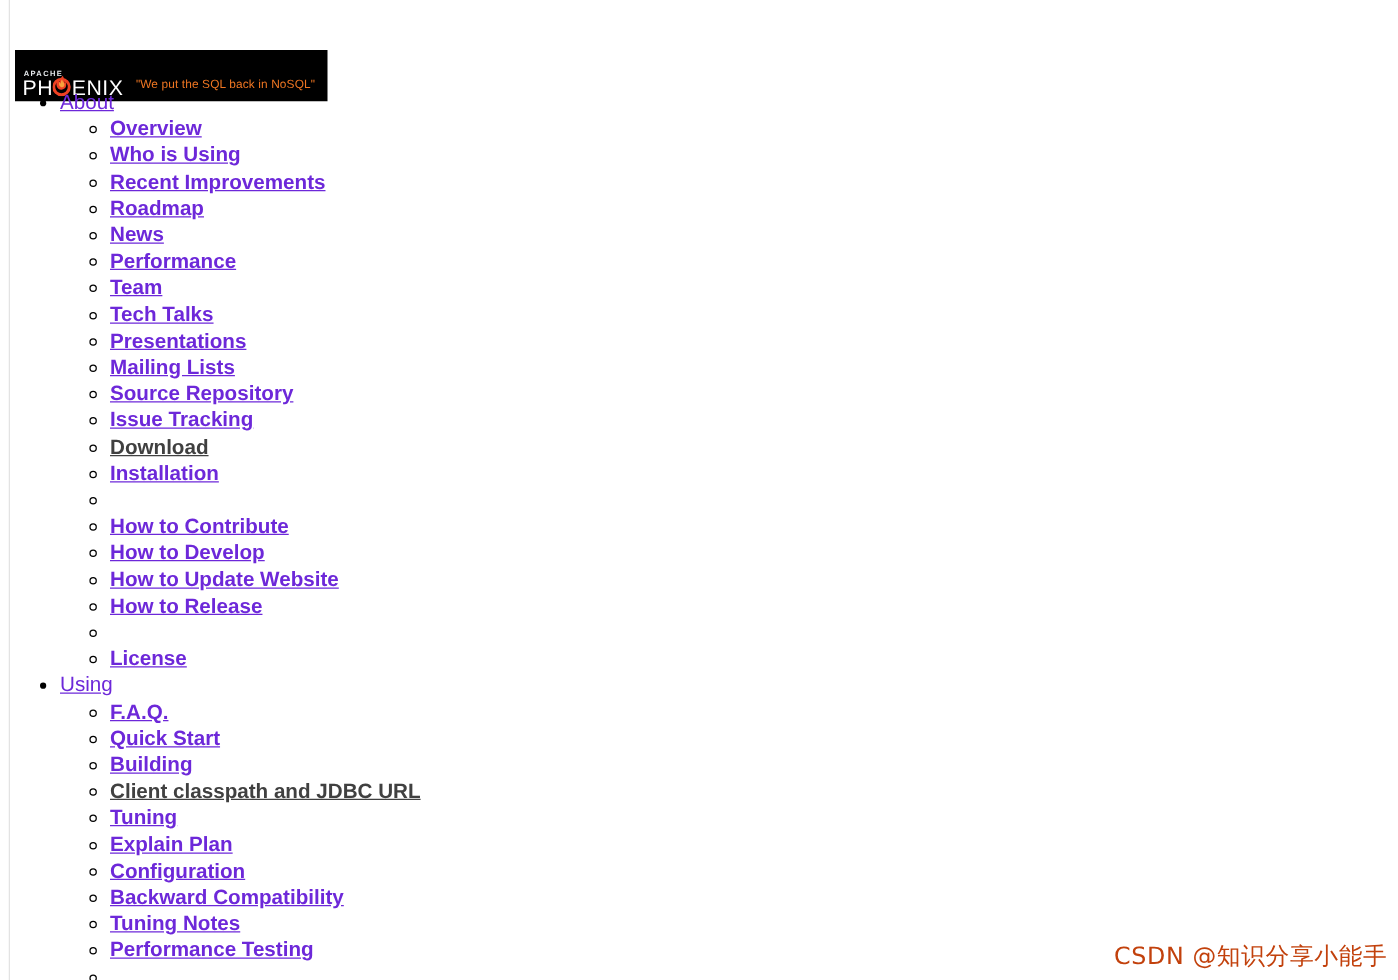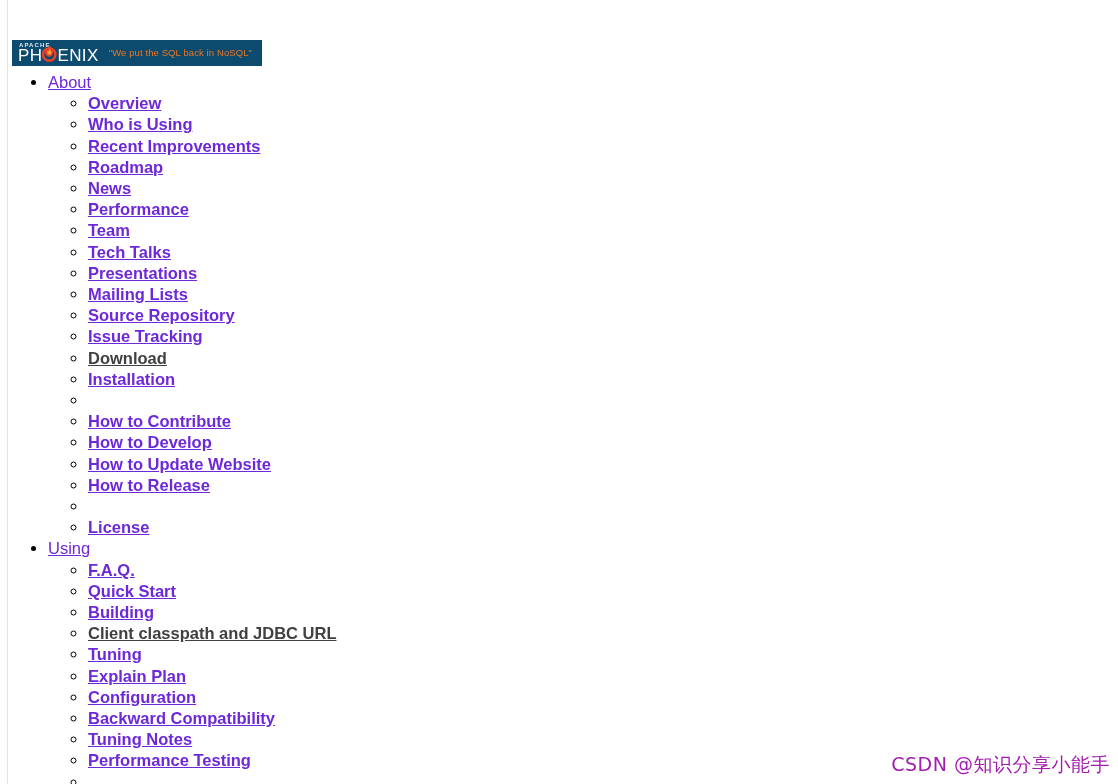--- a/index.html
+++ b/index.html
@@ -33,22 +33,22 @@
     width: 1110px;
     height: 784px;
   }
 
   
   #logo-banner {
     position: absolute;
     left: 4px;
     top: 40px;
     width: 250px;
-    height: 26px;
-    background: #0c4a6e;
+    height: 41px;
+    background: #000000;
     display: flex;
     align-items: flex-end;
     overflow: hidden;
   }
   .logo-wordmark {
     position: relative;
     display: flex;
     align-items: flex-end;
     margin-left: 6px;
     height: 26px;
@@ -129,21 +129,21 @@
     font-size: 16.5px;
     font-family: "Liberation Sans", sans-serif;
   }
   a.navlink.visited { color: #404040; }
 
   
   #watermark {
     position: absolute;
     right: 8px;
     bottom: 6px;
-    color: #a21caf;
+    color: #c2410c;
     font-family: "DejaVu Sans", sans-serif;
     font-size: 19px;
     letter-spacing: 0.5px;
     white-space: nowrap;
     user-select: none;
   }
 </style>
 </head>
 <body>
 

